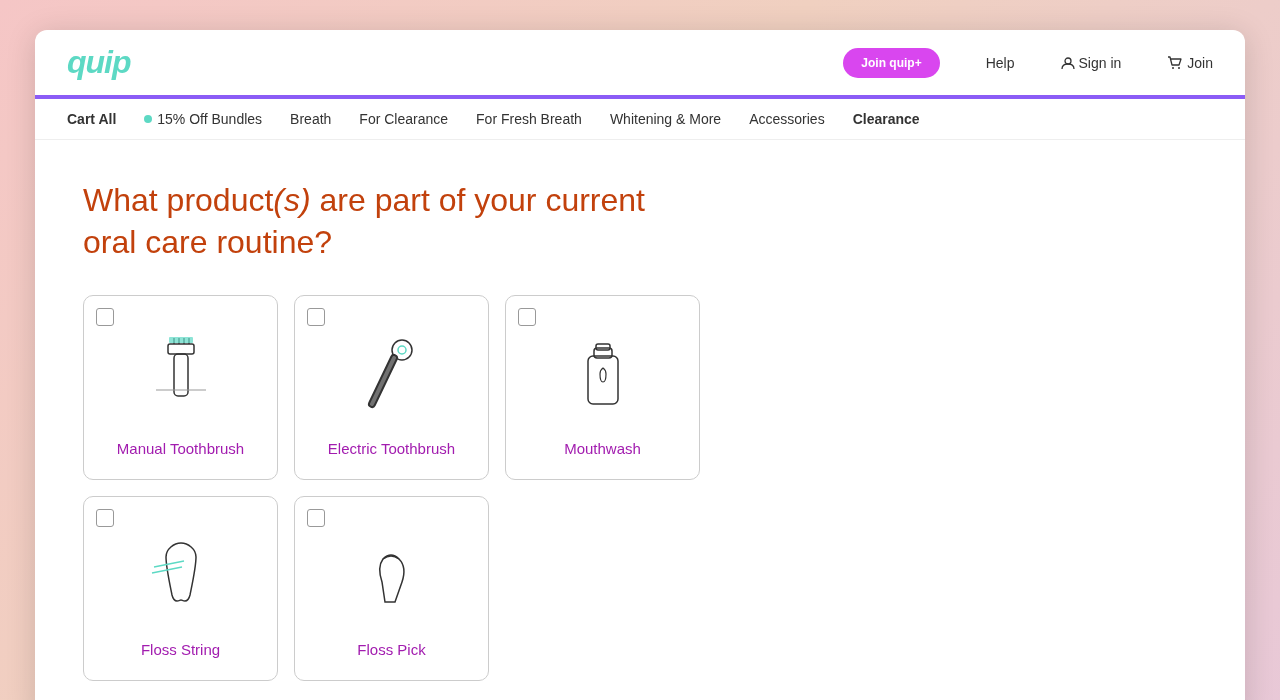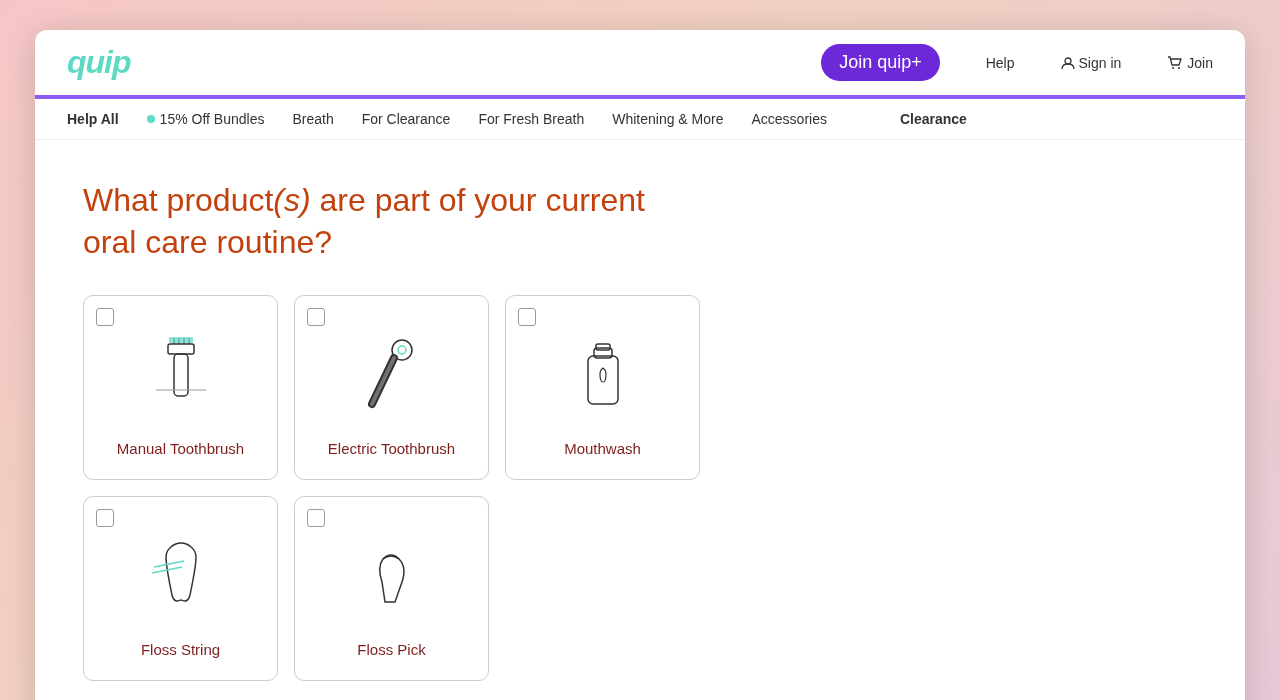--- a/index.html
+++ b/index.html
@@ -34,27 +34,27 @@
       color: #5dd9c4;
       letter-spacing: -1px;
       font-style: italic;
     }
     .header-actions {
       display: flex;
       align-items: center;
       gap: 18px;
     }
     .join-btn {
-      background: #6d28d9;
+      background: #d946ef;
       color: #fff;
       border: none;
       border-radius: 20px;
       padding: 8px 18px;
-      font-size: 18px;
-      font-weight: 400;
+      font-size: 12px;
+      font-weight: 700;
       cursor: pointer;
     }
     .header-link {
       font-size: 14px;
       color: #333;
       cursor: pointer;
       display: flex;
       align-items: center;
       gap: 4px;
       text-decoration: none;
@@ -75,21 +75,20 @@
       white-space: nowrap;
       display: flex;
       align-items: center;
       gap: 5px;
     }
     .nav-item.active {
       font-weight: 700;
     }
     .nav-item.clearance {
       font-weight: 700;
-      margin-left: 45px;
     }
     .bundle-dot {
       width: 8px;
       height: 8px;
       background: #5dd9c4;
       border-radius: 50%;
       display: inline-block;
     }
     
     .main {
@@ -137,21 +136,21 @@
     .product-icon {
       flex: 1;
       display: flex;
       align-items: center;
       justify-content: center;
       width: 100%;
       padding: 10px 0 8px;
     }
     .product-label {
       font-size: 15px;
-      color: #7f1d1d;
+      color: #a21caf;
       text-align: center;
       line-height: 1.4;
       padding-bottom: 4px;
     }
     
     svg {
       overflow: visible;
     }
   </style>
 </head>
@@ -176,21 +175,21 @@
           <path d="M1 1h2l2 8h7l2-6H4" stroke="#333" stroke-width="1.3" fill="none" stroke-linejoin="round"></path>
           <circle cx="6" cy="12" r="1" fill="#333"></circle>
           <circle cx="12" cy="12" r="1" fill="#333"></circle>
         </svg>
         <span>Join</span>
       </span>
     </div>
   </div>
 
   <div class="nav">
-    <span class="nav-item active">Help All</span>
+    <span class="nav-item active">Cart All</span>
     <span class="nav-item">
       <span class="bundle-dot"></span>
       <span>15% Off Bundles</span>
     </span>
     <span class="nav-item">Breath</span>
     <span class="nav-item">For Clearance</span>
     <span class="nav-item">For Fresh Breath</span>
     <span class="nav-item">Whitening &amp; More</span>
     <span class="nav-item">Accessories</span>
     <span class="nav-item clearance">Clearance</span>

